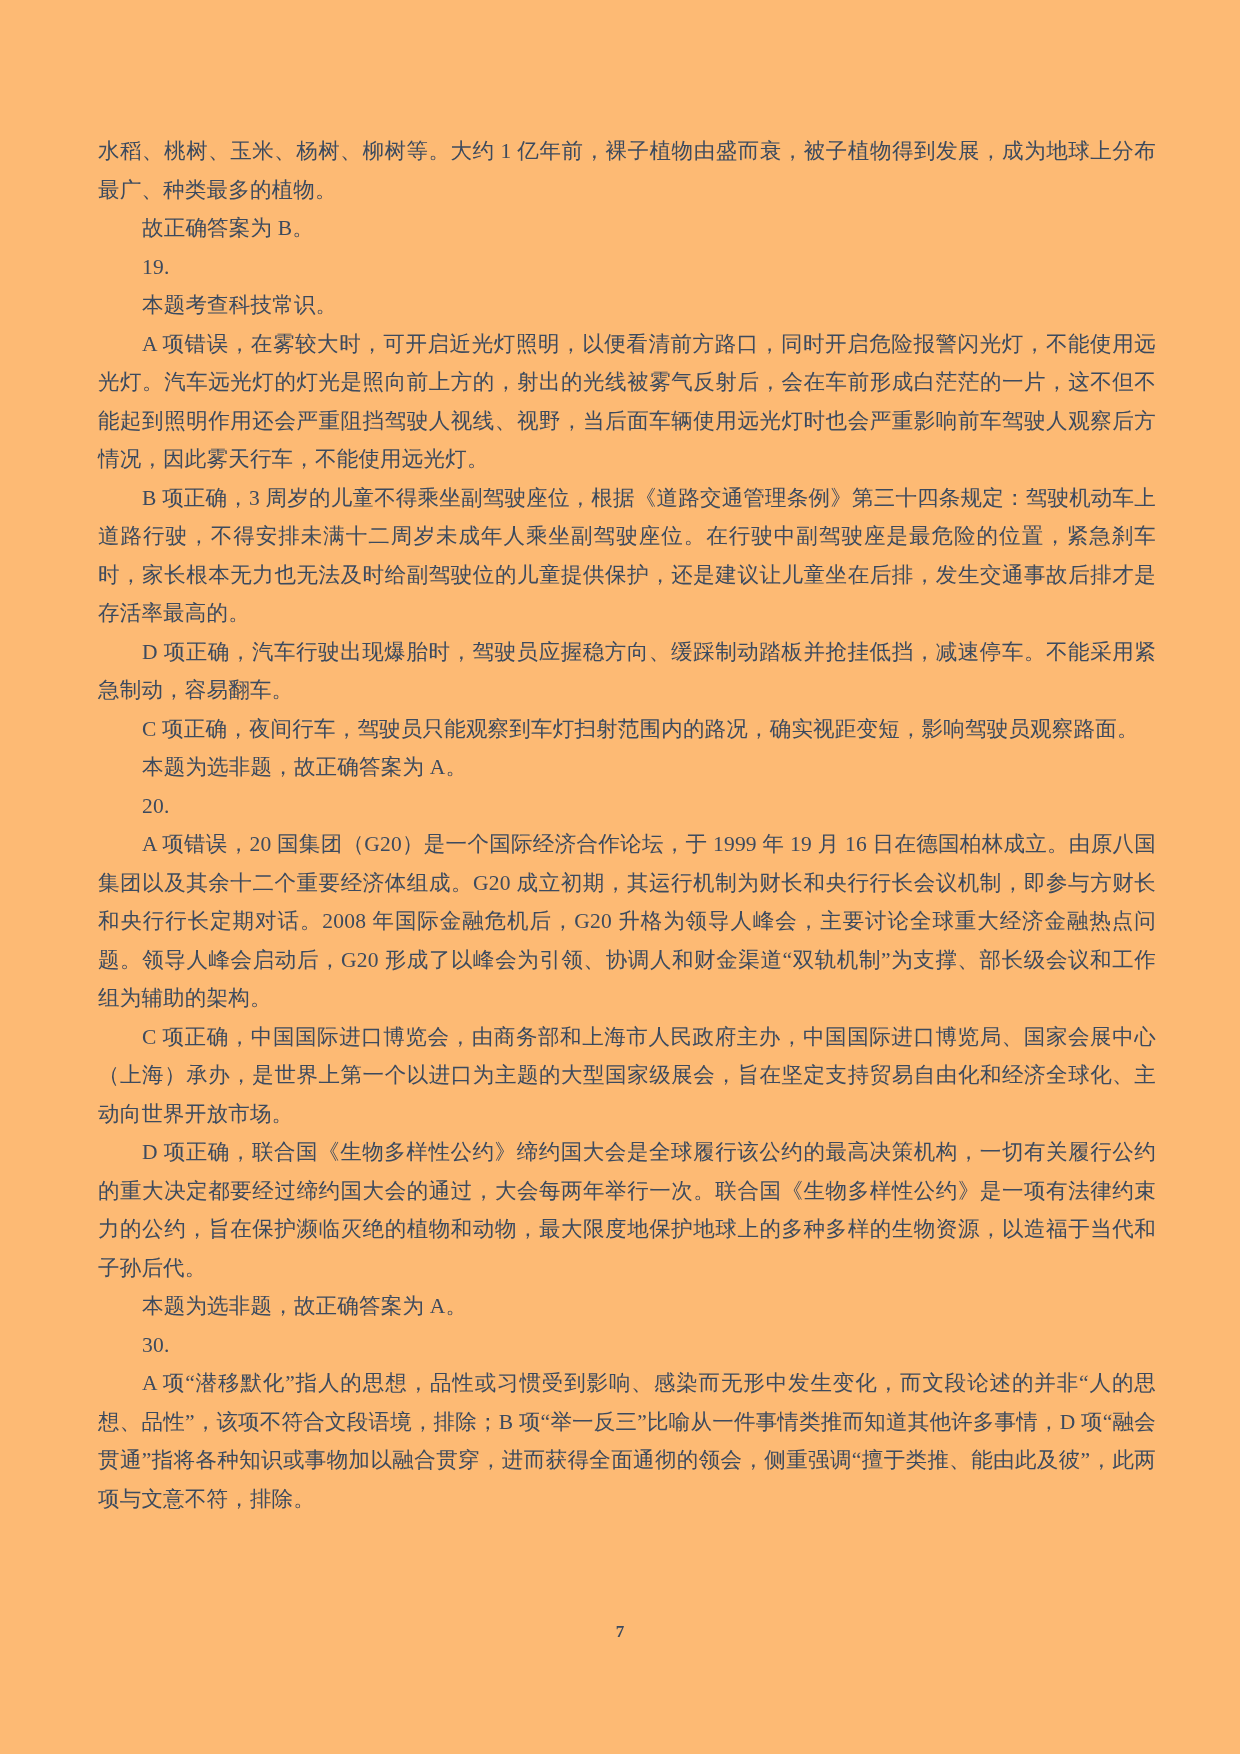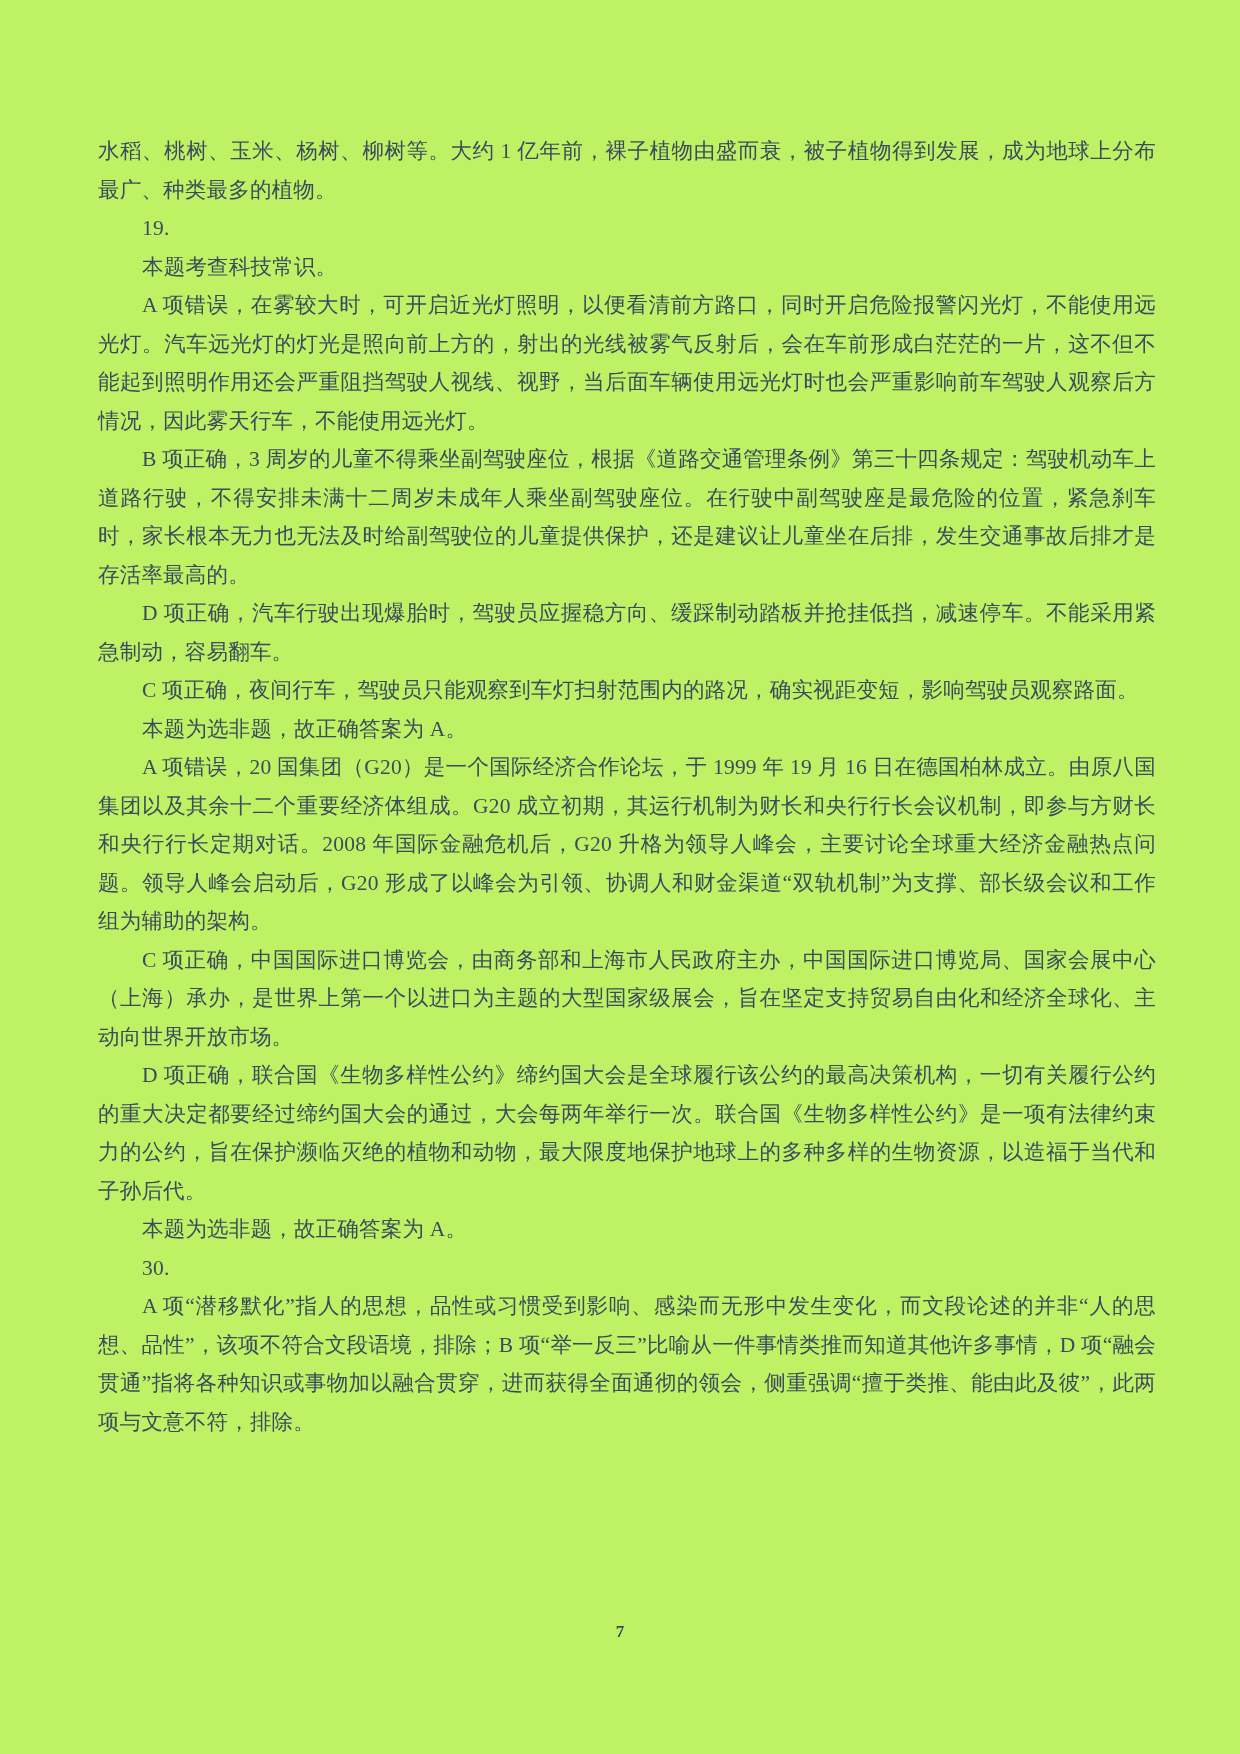--- a/index.html
+++ b/index.html
@@ -12,21 +12,21 @@
     height: 1754px;
     position: relative;
     font-family: "Liberation Serif", "DejaVu Serif", serif;
     overflow: hidden;
   }
   .page {
     position: absolute;
     top: 0; left: 0;
     width: 1240px;
     height: 1754px;
-    background: #bef264;
+    background: #fdba74;
   }
   .content {
     position: absolute;
     left: 98px;
     top: 132px;
     width: 1058px;
   }
   p {
     margin: 0;
     color: #3c4a5e;
@@ -56,27 +56,29 @@
     font-weight: bold;
   }
 </style>
 </head>
 <body>
 
 <div class="page">
   <div class="content">
 
     <p class="noindent">水稻、桃树、玉米、杨树、柳树等。大约 1 亿年前，裸子植物由盛而衰，被子植物得到发展，成为地球上分布最广、种类最多的植物。</p>
+    <p class="indent">故正确答案为 B。</p>
     <p class="indent">19.</p>
     <p class="indent">本题考查科技常识。</p>
     <p class="indent">A 项错误，在雾较大时，可开启近光灯照明，以便看清前方路口，同时开启危险报警闪光灯，不能使用远光灯。汽车远光灯的灯光是照向前上方的，射出的光线被雾气反射后，会在车前形成白茫茫的一片，这不但不能起到照明作用还会严重阻挡驾驶人视线、视野，当后面车辆使用远光灯时也会严重影响前车驾驶人观察后方情况，因此雾天行车，不能使用远光灯。</p>
     <p class="indent">B 项正确，3 周岁的儿童不得乘坐副驾驶座位，根据《道路交通管理条例》第三十四条规定：驾驶机动车上道路行驶，不得安排未满十二周岁未成年人乘坐副驾驶座位。在行驶中副驾驶座是最危险的位置，紧急刹车时，家长根本无力也无法及时给副驾驶位的儿童提供保护，还是建议让儿童坐在后排，发生交通事故后排才是存活率最高的。</p>
     <p class="indent">D 项正确，汽车行驶出现爆胎时，驾驶员应握稳方向、缓踩制动踏板并抢挂低挡，减速停车。不能采用紧急制动，容易翻车。</p>
     <p class="indent">C 项正确，夜间行车，驾驶员只能观察到车灯扫射范围内的路况，确实视距变短，影响驾驶员观察路面。</p>
     <p class="indent">本题为选非题，故正确答案为 A。</p>
+    <p class="indent">20.</p>
     <p class="indent">A 项错误，20 国集团（G20）是一个国际经济合作论坛，于 1999 年 19 月 16 日在德国柏林成立。由原八国集团以及其余十二个重要经济体组成。G20 成立初期，其运行机制为财长和央行行长会议机制，即参与方财长和央行行长定期对话。2008 年国际金融危机后，G20 升格为领导人峰会，主要讨论全球重大经济金融热点问题。领导人峰会启动后，G20 形成了以峰会为引领、协调人和财金渠道“双轨机制”为支撑、部长级会议和工作组为辅助的架构。</p>
     <p class="indent">C 项正确，中国国际进口博览会，由商务部和上海市人民政府主办，中国国际进口博览局、国家会展中心（上海）承办，是世界上第一个以进口为主题的大型国家级展会，旨在坚定支持贸易自由化和经济全球化、主动向世界开放市场。</p>
     <p class="indent">D 项正确，联合国《生物多样性公约》缔约国大会是全球履行该公约的最高决策机构，一切有关履行公约的重大决定都要经过缔约国大会的通过，大会每两年举行一次。联合国《生物多样性公约》是一项有法律约束力的公约，旨在保护濒临灭绝的植物和动物，最大限度地保护地球上的多种多样的生物资源，以造福于当代和子孙后代。</p>
     <p class="indent">本题为选非题，故正确答案为 A。</p>
     <p class="indent">30.</p>
     <p class="indent">A 项“潜移默化”指人的思想，品性或习惯受到影响、感染而无形中发生变化，而文段论述的并非“人的思想、品性”，该项不符合文段语境，排除；B 项“举一反三”比喻从一件事情类推而知道其他许多事情，D 项“融会贯通”指将各种知识或事物加以融合贯穿，进而获得全面通彻的领会，侧重强调“擅于类推、能由此及彼”，此两项与文意不符，排除。</p>
 
   </div>
 
   <div class="pagenum">7</div>

